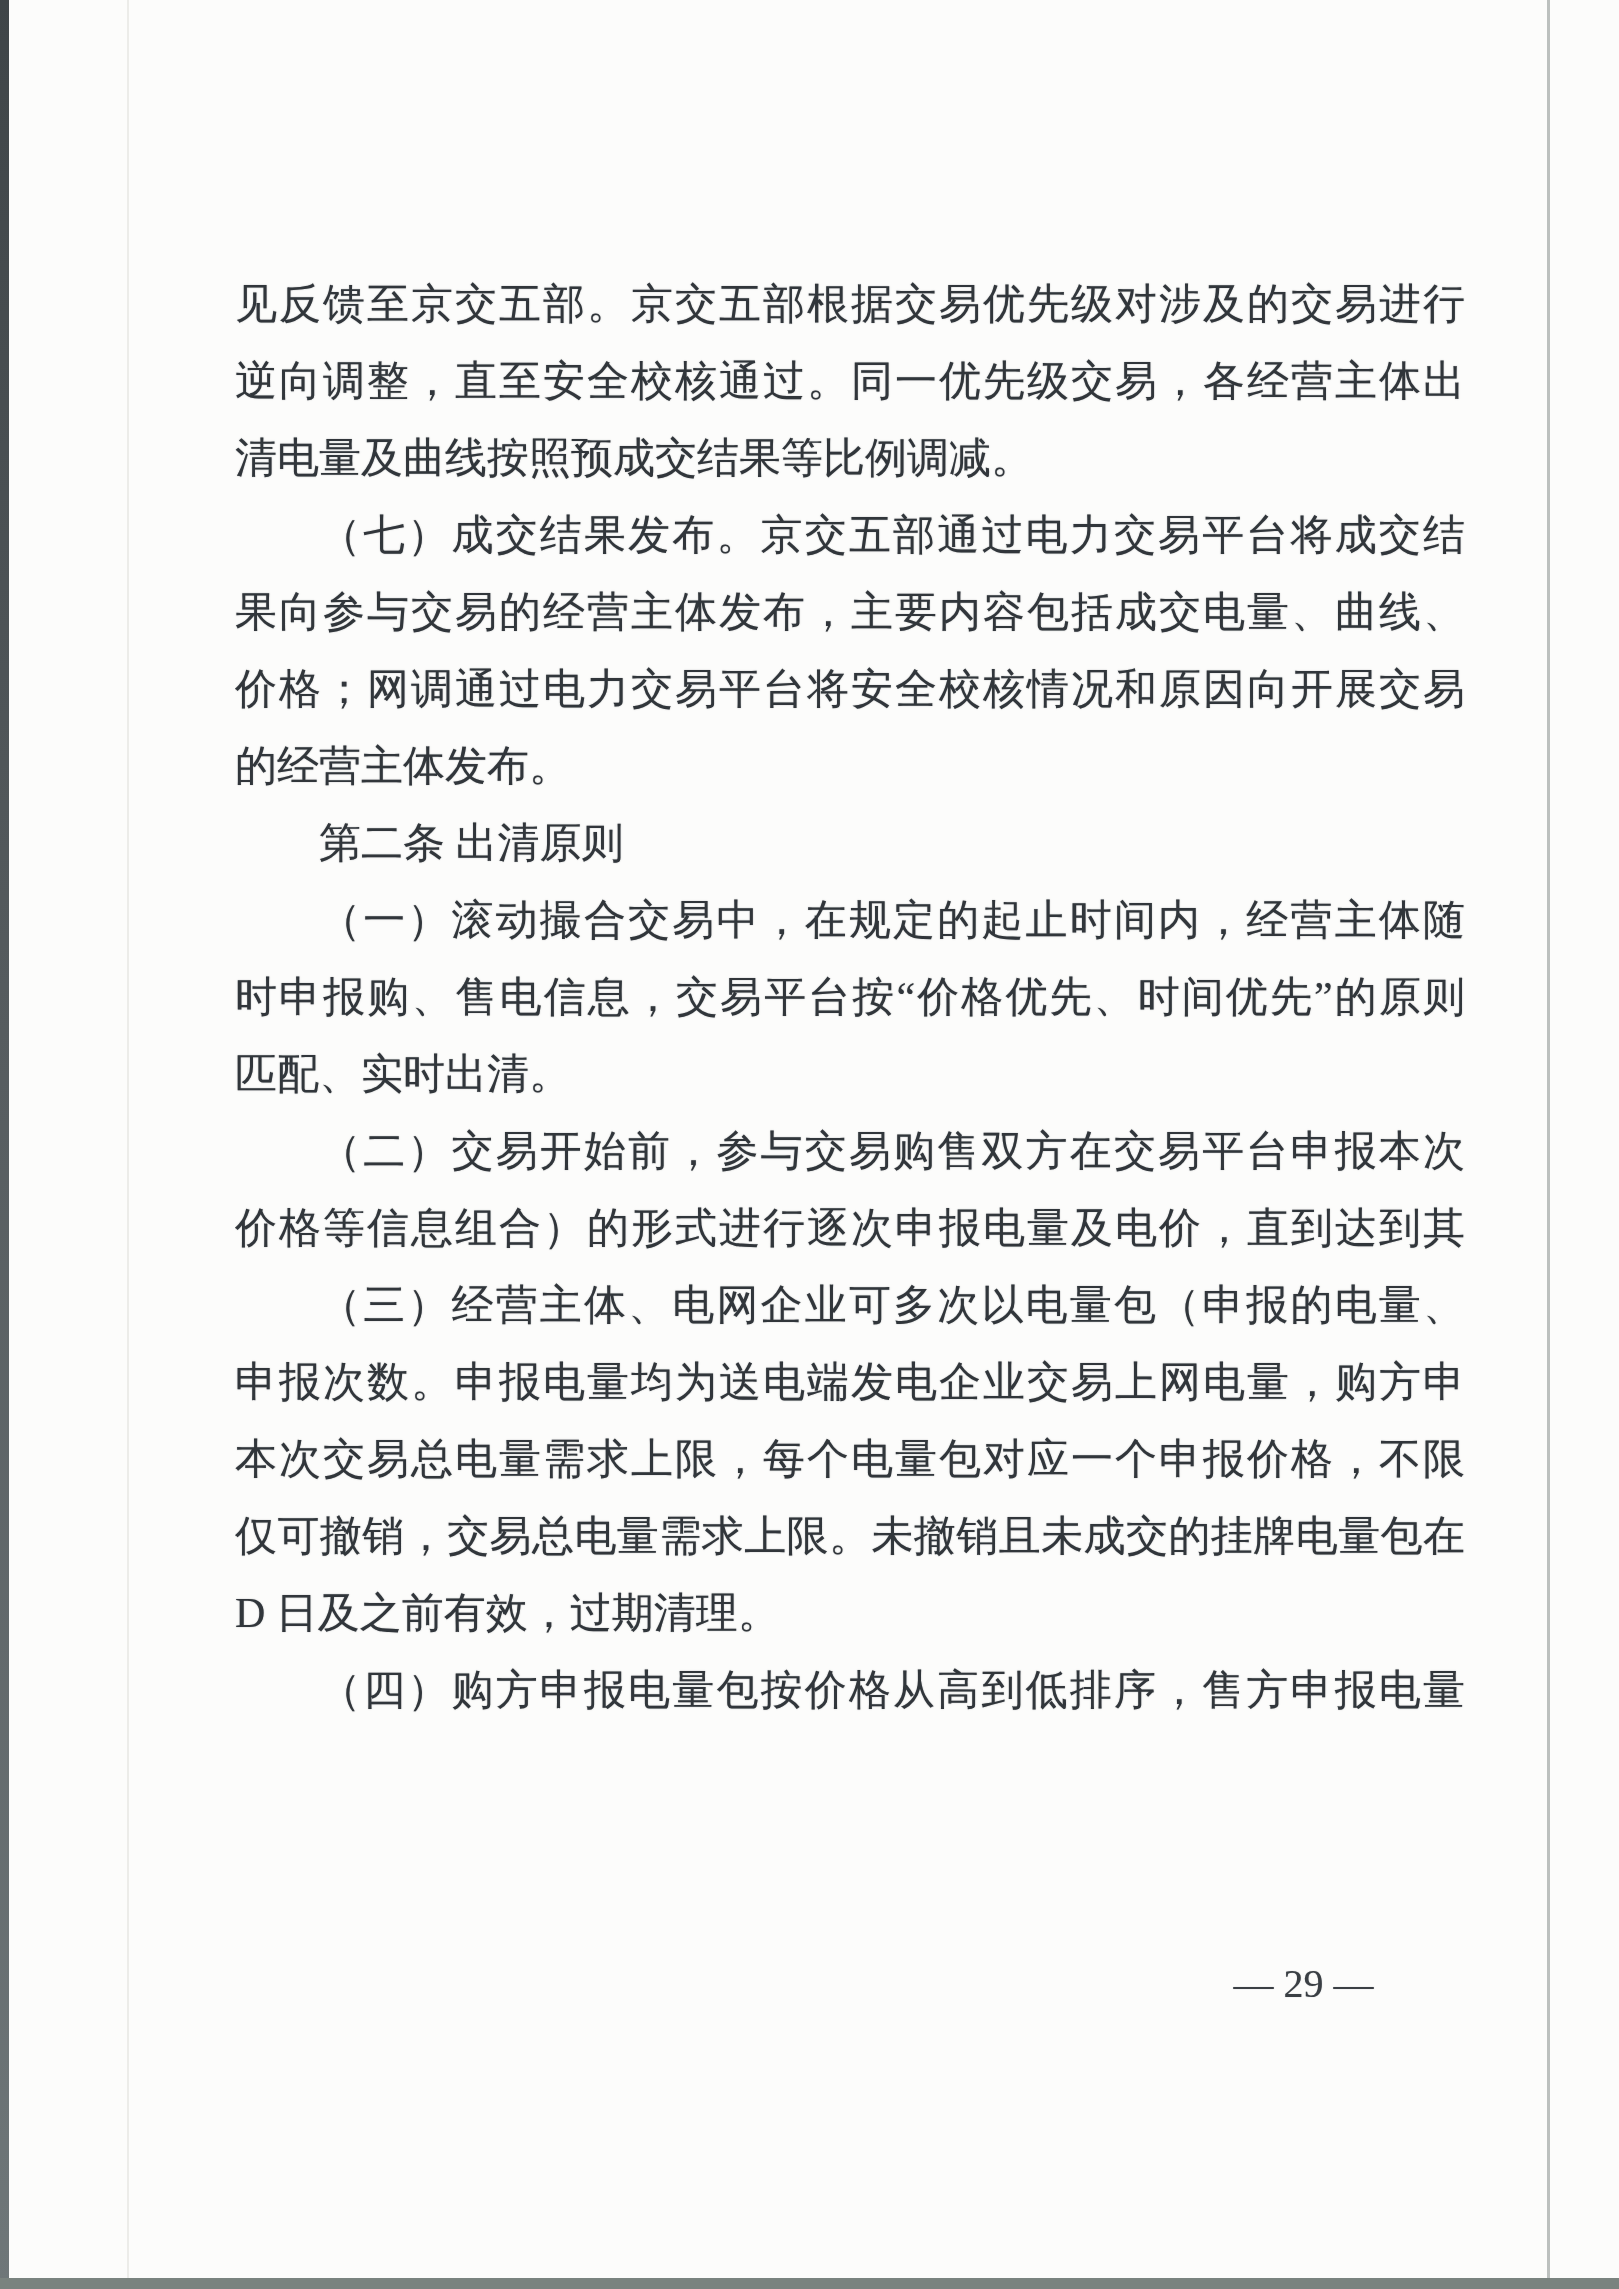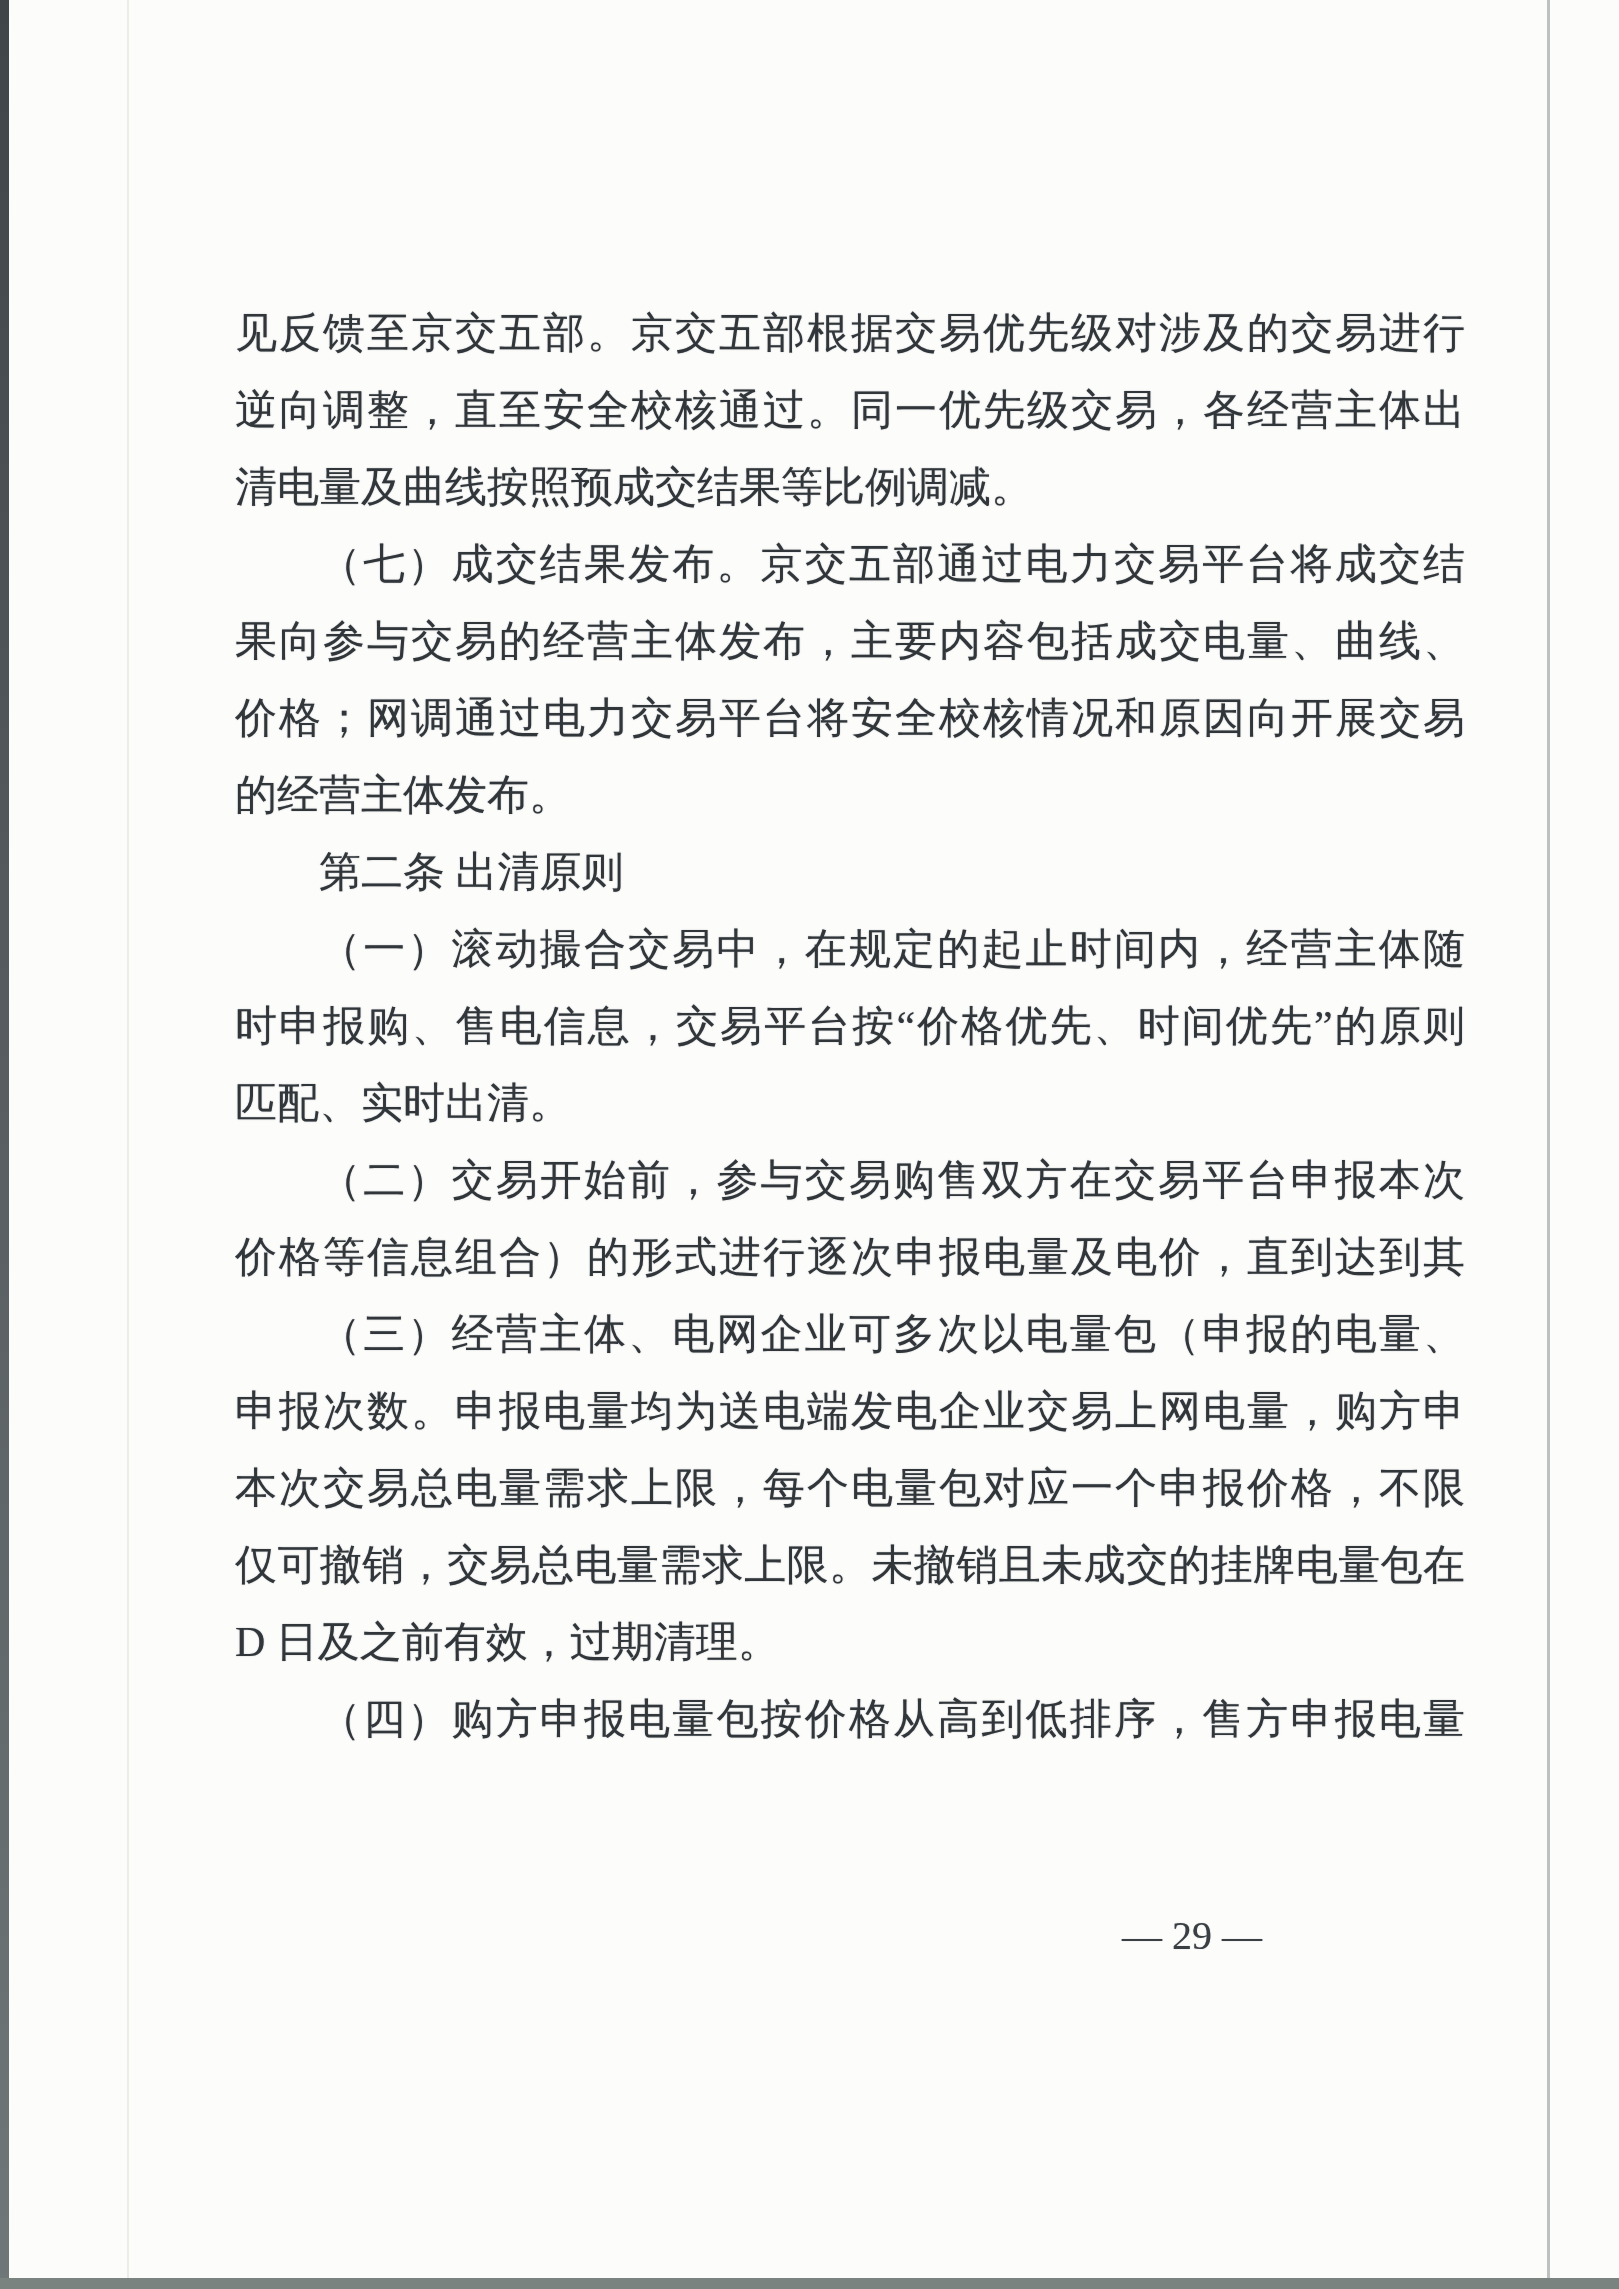--- a/index.html
+++ b/index.html
@@ -41,21 +41,21 @@
   .bottom-band {
     position: absolute; left: 0; top: 2278px;
     width: 1619px; height: 11.8px;
     background: var(--bottom-band);
   }
 
   
   .text-block {
     position: absolute;
     left: 235px;
-    top: 295px;
+    top: 266px;
     width: 1230px;
     font-size: 42px;
     line-height: 77px;
     color: var(--ink);
     text-shadow: 0 0 1.2px rgba(49, 54, 59, 0.5);
   }
   .line {
     text-align: justify;
     text-align-last: justify;
     height: 77px;
@@ -63,24 +63,24 @@
   }
   .line.end, .line.heading {
     text-align: right;
     text-align-last: left;
   }
   .line.indent { padding-left: 84px; }
 
   .page-number {
     position: absolute;
     left: 1122px;
-    top: 1912px;
+    top: 1960px;
     width: 363px;
     height: 59px;
-    text-align: left;
+    text-align: center;
     font-size: 40px;
     color: #3a3f44;
     text-shadow: 0 0 1px rgba(58, 63, 68, 0.45);
     font-family: "Liberation Serif", "DejaVu Serif", serif;
     white-space: nowrap;
   }
 </style>
 </head>
 <body>
 

